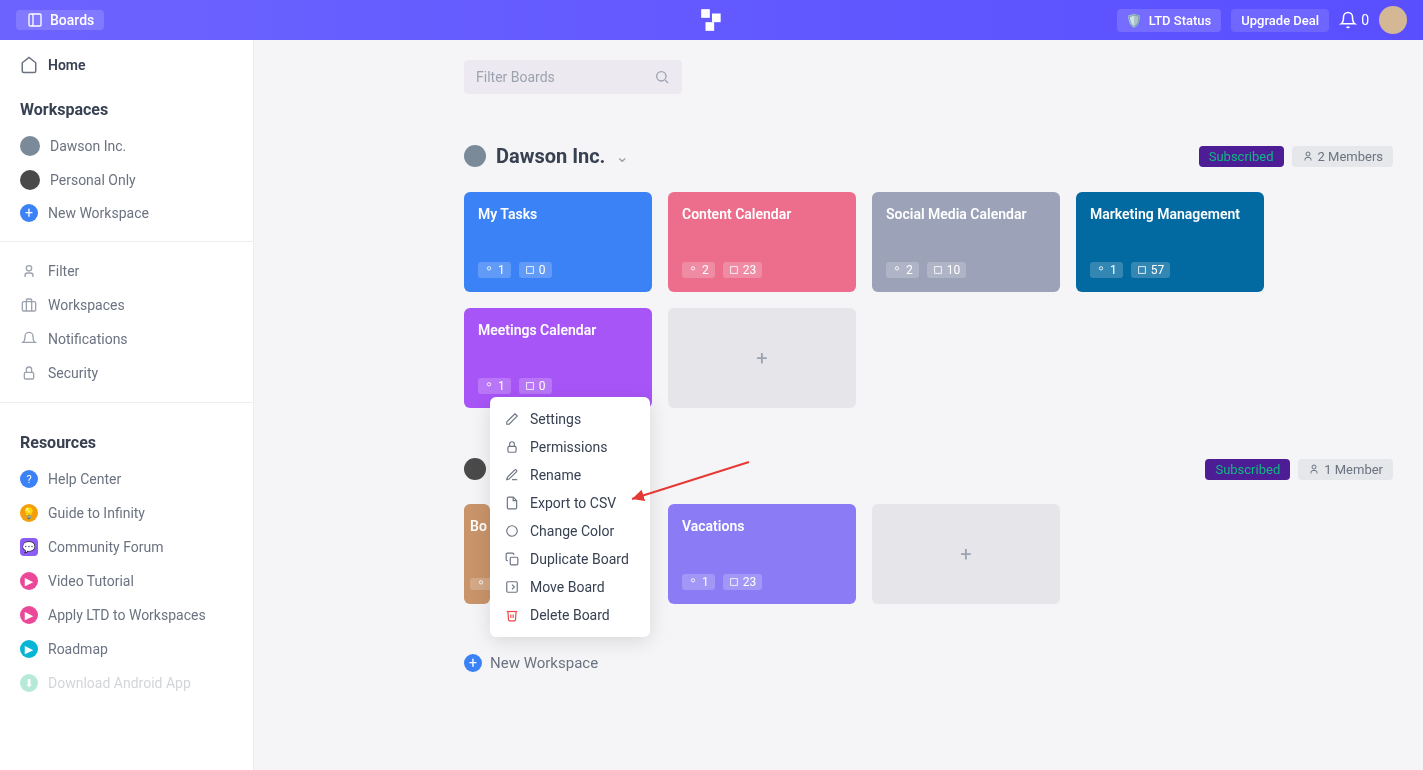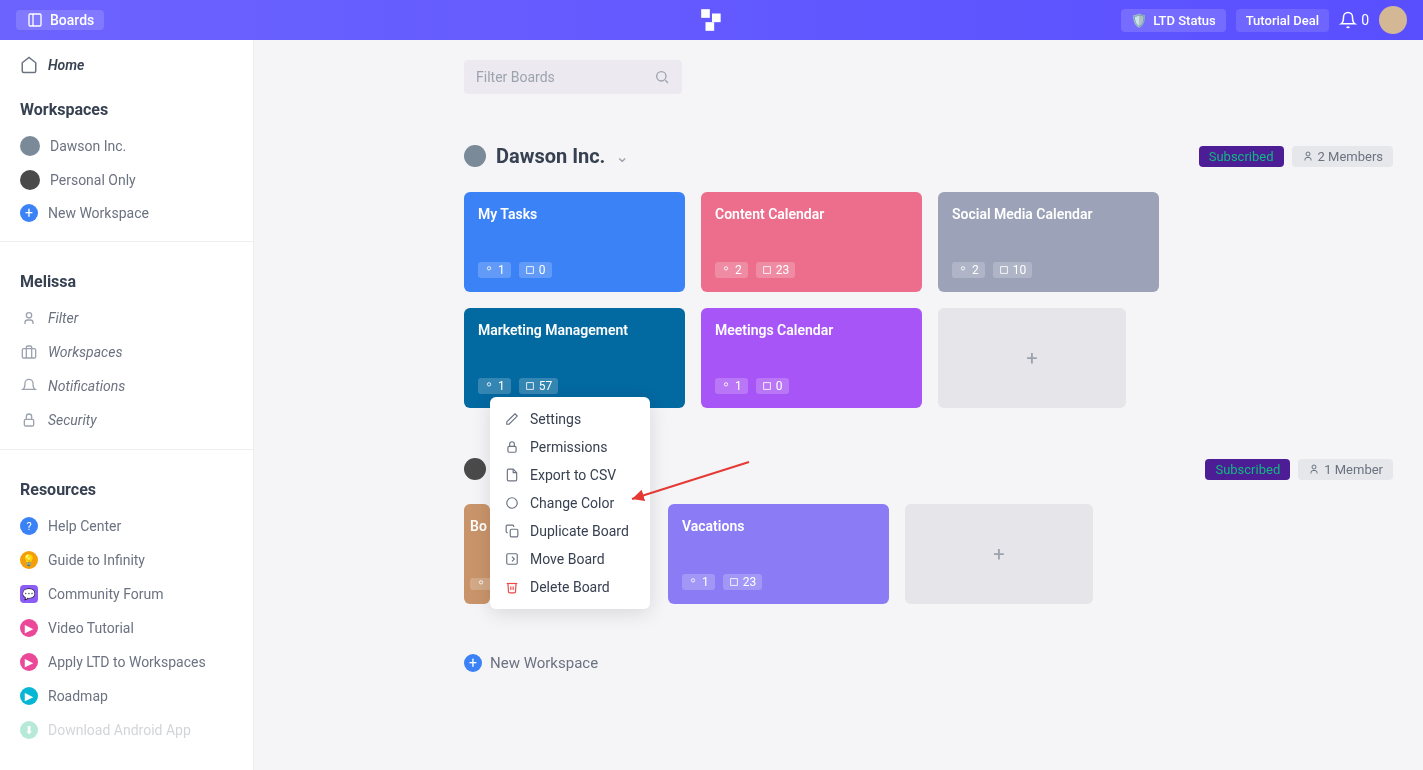--- a/index.html
+++ b/index.html
@@ -33,21 +33,20 @@
   overflow-y:auto; position:relative;
   scrollbar-width: thin;
 }
 .sidebar::-webkit-scrollbar { width:6px; }
 .sidebar::-webkit-scrollbar-thumb { background:#ccc; border-radius:3px; }
 
 .nav-item {
   display:flex; align-items:center; gap:10px;
   padding: 8px 20px; color:#6b7280; font-size:14px;
   cursor:pointer;
-  font-style:italic;
 }
 .nav-item.active { color:#374151; font-weight:600; }
 .nav-icon { width:18px; height:18px; display:flex; align-items:center; justify-content:center; flex-shrink:0; }
 .section-header {
   padding: 18px 20px 10px; font-size:16px; font-weight:700; color:#374151;
 }
 .divider { height:1px; background:#eee; margin: 12px 0; }
 .ws-item {
   display:flex; align-items:center; gap:10px;
   padding:7px 20px; color:#6b7280; font-size:14px; cursor:pointer;
@@ -77,21 +76,21 @@
 .ws-header-avatar { width:22px; height:22px; border-radius:50%; background:#888; }
 .ws-title { font-size:20px; font-weight:700; color:#374151; }
 .chevron { color:#9ca3af; }
 .ws-header-right { margin-left:auto; display:flex; gap:8px; }
 .badge { padding:3px 10px; border-radius:4px; font-size:13px; }
 .badge.sub { background:#4c1d95; color:#10b981; }
 .badge.mem { background:#e5e7eb; color:#6b7280; display:flex; align-items:center; gap:4px; }
 
 .cards { display:flex; flex-wrap:wrap; gap:16px; position:relative; }
 .card {
-  width:221px; height:100px; border-radius:6px;
+  width:188px; height:100px; border-radius:6px;
   padding:14px; color:#fff; cursor:pointer;
   display:flex; flex-direction:column; justify-content:space-between;
 }
 .card-title { font-size:14px; font-weight:600; }
 .card-stats { display:flex; gap:8px; font-size:12px; }
 .stat { display:flex; align-items:center; gap:4px; background:rgba(255,255,255,0.2); padding:1px 6px; border-radius:3px; }
 .c-blue { background:#3b82f6; }
 .c-pink { background:#ec6e8c; }
 .c-slate { background:#9ca3b8; }
 .c-teal { background:#0369a1; }
@@ -142,21 +141,21 @@
         <rect x="12" y="6" width="8" height="8" fill="#fff"></rect>
         <rect x="6" y="14" width="8" height="8" fill="#fff"></rect>
       </svg>
   </div>
   <div class="topbar-right">
     <div class="ltd-btn">
       <span>🛡️</span>
       <span>LTD Status</span>
     </div>
     <div class="upgrade-btn">
-      <span>Tutorial Deal</span>
+      <span>Upgrade Deal</span>
     </div>
     <div class="notif">
       <svg width="18" height="18" viewBox="0 0 24 24" fill="none" stroke="#fff" stroke-width="2">
           <path d="M18 8A6 6 0 0 0 6 8c0 7-3 9-3 9h18s-3-2-3-9"></path>
           <path d="M13.73 21a2 2 0 0 1-3.46 0"></path>
         </svg>
       <span>0</span>
     </div>
     <div class="avatar-top"></div>
   </div>
@@ -183,21 +182,20 @@
       <div class="ws-avatar" style="background:#4a4a4a"></div>
       <span>Personal Only</span>
     </div>
     <div class="ws-item">
       <div class="plus-circle">+</div>
       <span>New Workspace</span>
     </div>
 
     <div class="divider"></div>
 
-    <div class="section-header">Melissa</div>
     <div class="nav-item">
       <span class="nav-icon">
           <svg width="16" height="16" viewBox="0 0 24 24" fill="none" stroke="#9ca3af" stroke-width="2">
             <circle cx="12" cy="8" r="4"></circle>
             <path d="M6 21v-2a4 4 0 0 1 4-4h4a4 4 0 0 1 4 4v2"></path>
           </svg>
         </span>
       <span>Filter</span>
     </div>
     <div class="nav-item">
@@ -389,20 +387,29 @@
                 <svg width="14" height="14" viewBox="0 0 24 24" fill="none" stroke="currentColor" stroke-width="2">
                   <rect x="5" y="11" width="14" height="10" rx="2"></rect>
                   <path d="M8 11V7a4 4 0 0 1 8 0v4"></path>
                 </svg>
               </span>
             <span>Permissions</span>
           </div>
           <div class="ctx-item">
             <span class="ctx-icon">
                 <svg width="14" height="14" viewBox="0 0 24 24" fill="none" stroke="currentColor" stroke-width="2">
+                  <path d="M12 20h9"></path>
+                  <path d="M16.5 3.5a2.1 2.1 0 0 1 3 3L7 19l-4 1 1-4L16.5 3.5z"></path>
+                </svg>
+              </span>
+            <span>Rename</span>
+          </div>
+          <div class="ctx-item">
+            <span class="ctx-icon">
+                <svg width="14" height="14" viewBox="0 0 24 24" fill="none" stroke="currentColor" stroke-width="2">
                   <path d="M14 2H6a2 2 0 0 0-2 2v16a2 2 0 0 0 2 2h12a2 2 0 0 0 2-2V8z"></path>
                   <polyline points="14 2 14 8 20 8"></polyline>
                 </svg>
               </span>
             <span>Export to CSV</span>
           </div>
           <div class="ctx-item">
             <span class="ctx-icon">
                 <svg width="14" height="14" viewBox="0 0 24 24" fill="none" stroke="currentColor" stroke-width="2">
                   <circle cx="12" cy="12" r="9"></circle>

